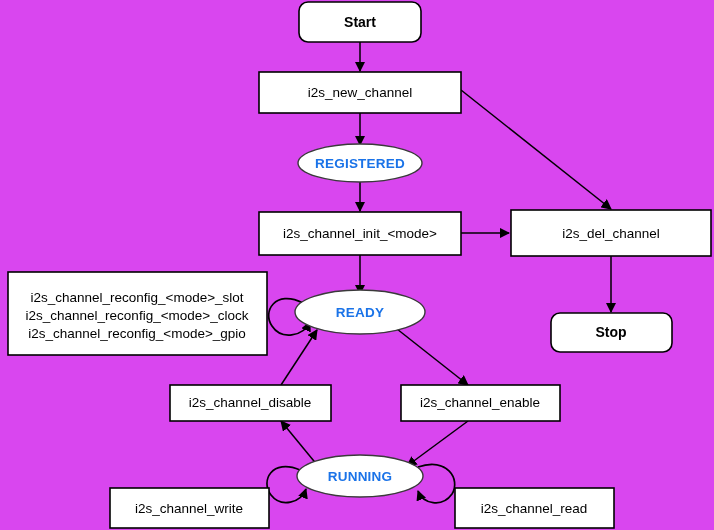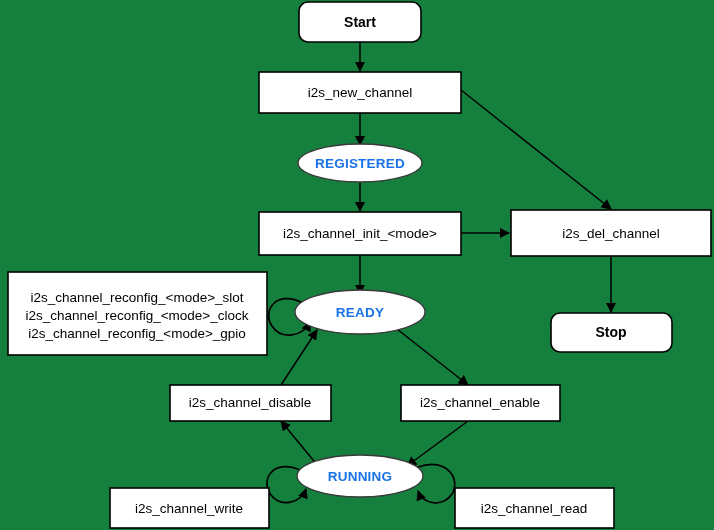--- a/index.html
+++ b/index.html
@@ -4,21 +4,21 @@
 <style>
   html, body {
     margin: 0;
     padding: 0;
     background: #ffffff;
   }
   #diagram-root {
     position: relative;
     width: 714px;
     height: 530px;
-    background: #15803d;
+    background: #d946ef;
     font-family: "Liberation Sans", sans-serif;
     overflow: hidden;
   }
   svg.layer {
     position: absolute;
     top: 0;
     left: 0;
     width: 714px;
     height: 530px;
   }

